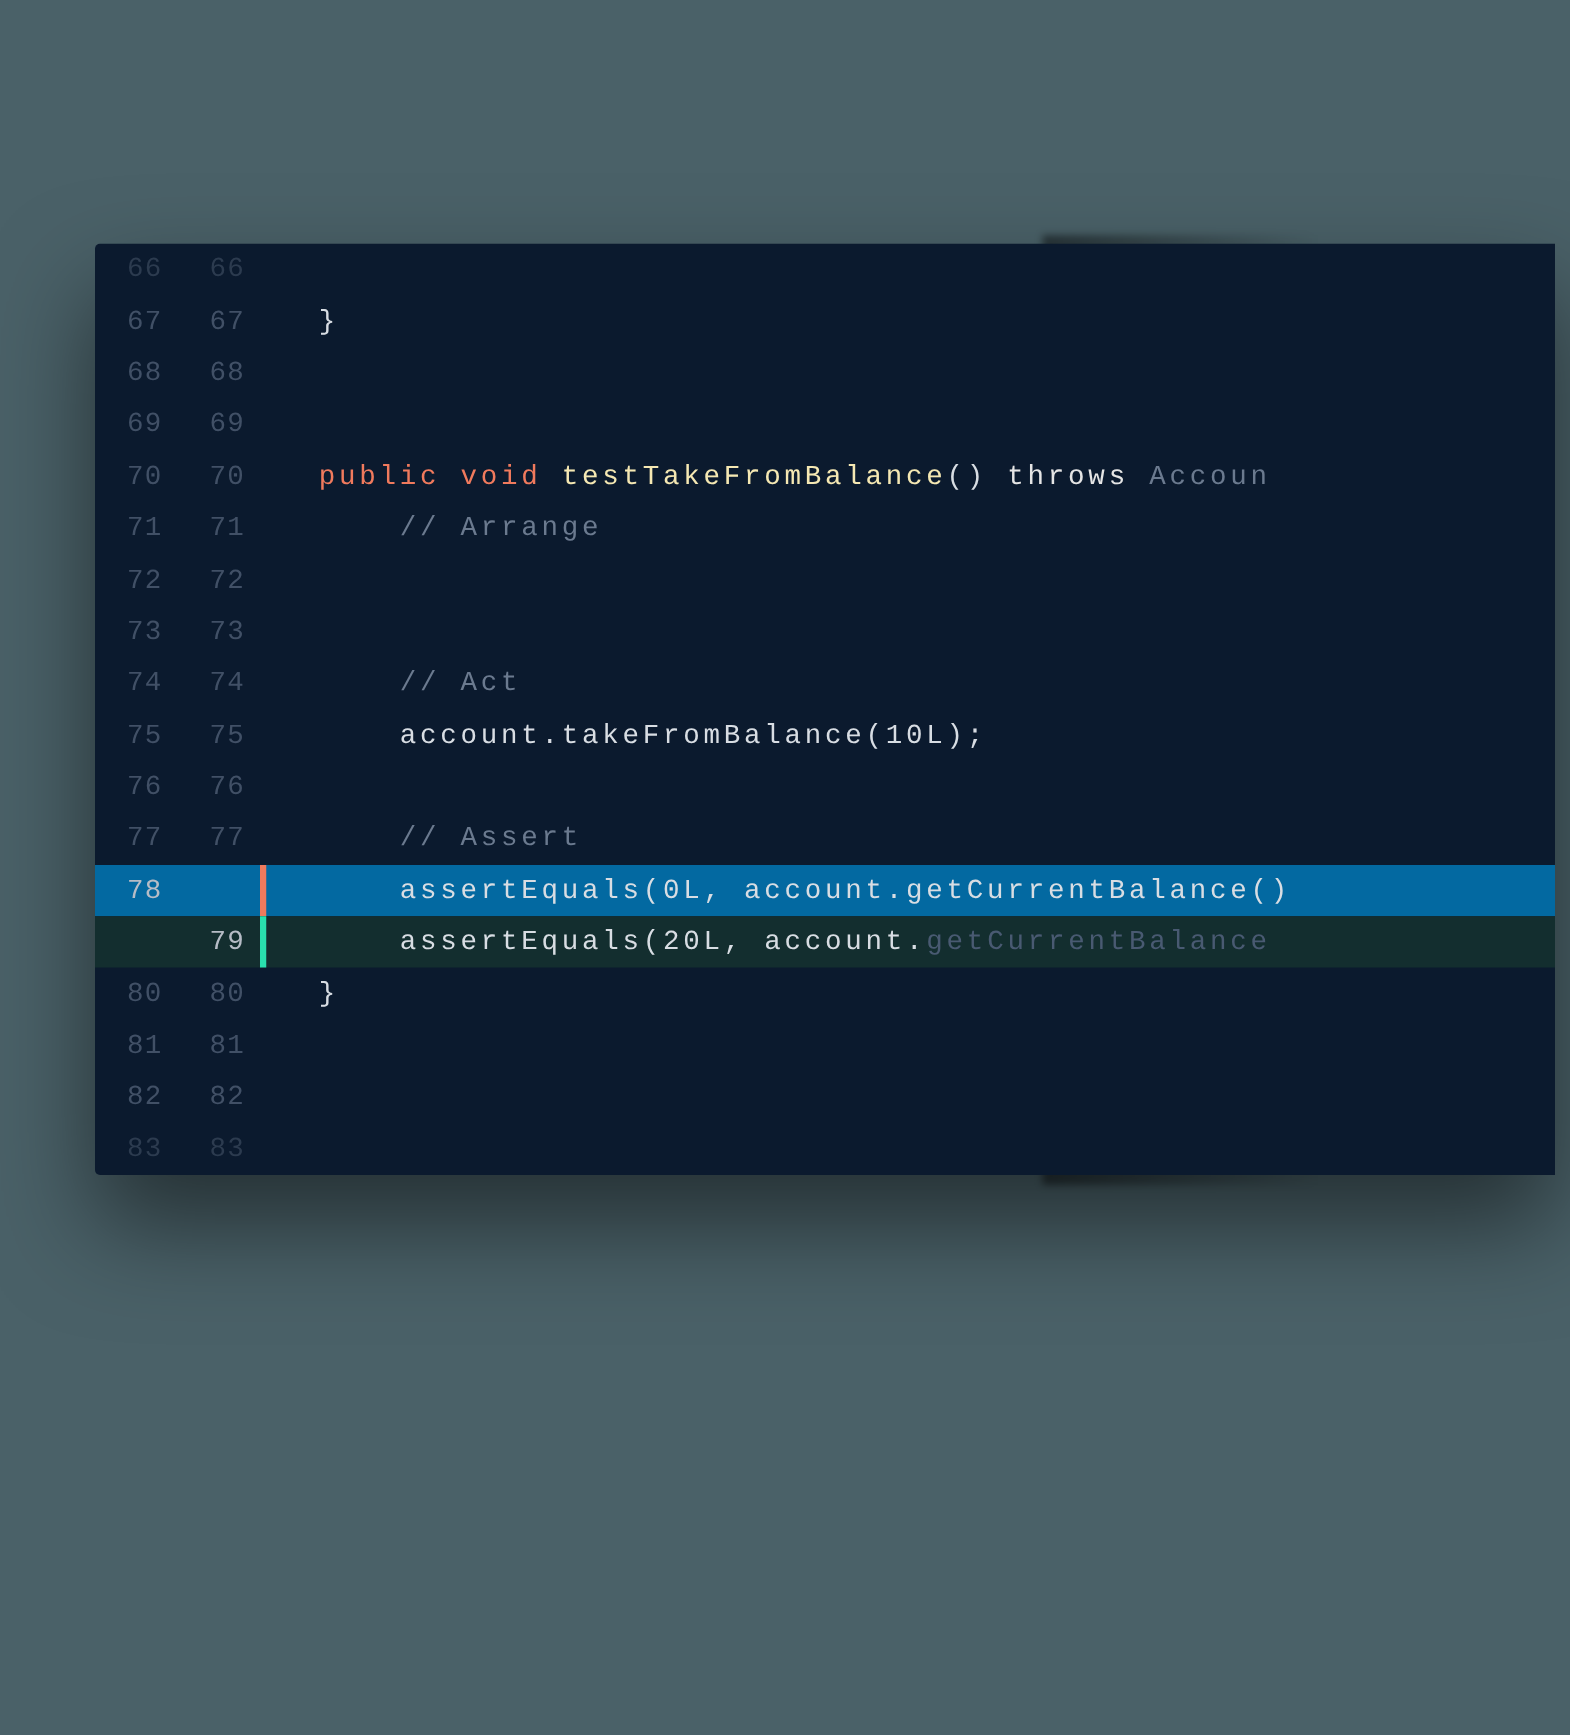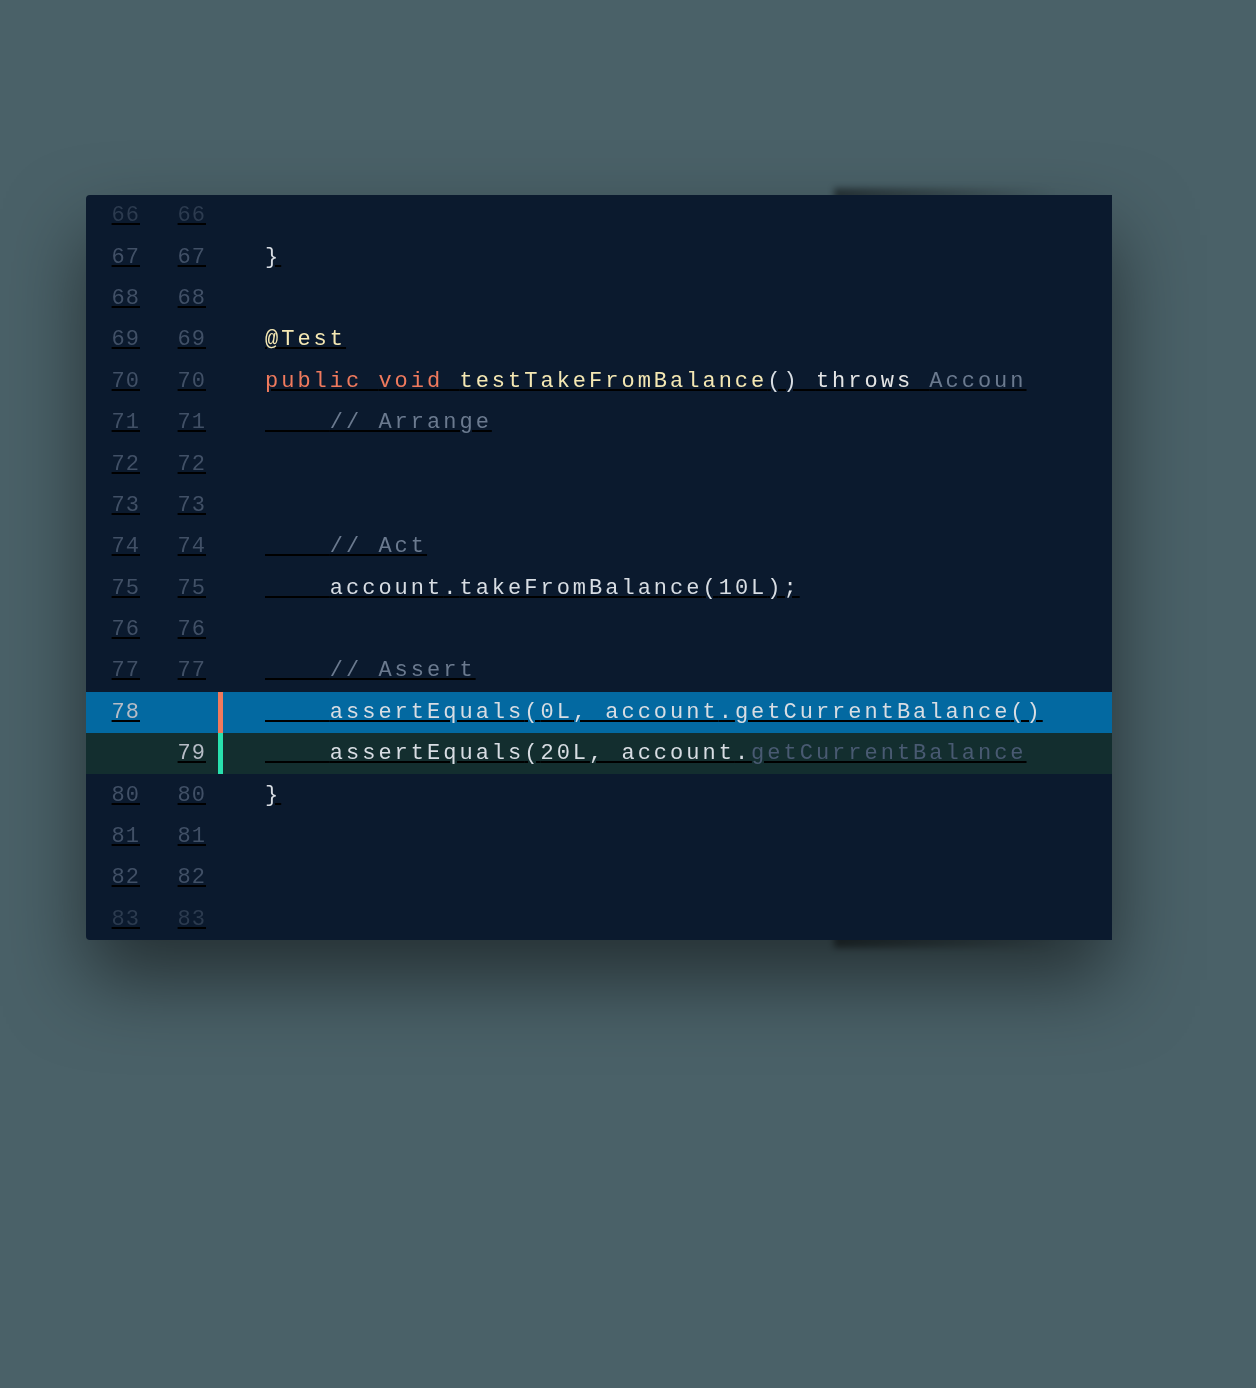--- a/index.html
+++ b/index.html
@@ -7,29 +7,28 @@
     background: #4a6168;
     font-family: 'Courier New', Consolas, monospace;
     width: 1256px;
     height: 1388px;
     overflow: hidden;
     position: relative;
   }
 
   .editor-window {
     position: absolute;
-    left: 86px;
+    left: 76px;
     top: 195px;
-    width: 1026px;
+    width: 1168px;
     height: 745px;
     background: #0b1a2e;
     border-radius: 4px 0 0 4px;
     overflow: hidden;
     box-shadow: 0 40px 80px rgba(0,0,0,0.5);
-    text-decoration: underline;
   }
 
   .editor-shadow-ext {
     position: absolute;
     left: 834px;
     top: 188px;
     width: 220px;
     height: 760px;
     background: linear-gradient(90deg, rgba(0,0,0,0.45), transparent);
     filter: blur(3px);
@@ -137,21 +136,20 @@
         </div>
         <div class="gutter-bar"></div>
         <div class="code-content"></div>
       </div>
       <div class="code-line">
         <div class="gutter">
           <div class="ln">69</div>
           <div class="ln">69</div>
         </div>
         <div class="gutter-bar"></div>
-        <div class="code-content"><span class="tok-anno">@Test</span></div>
       </div>
       <div class="code-line">
         <div class="gutter">
           <div class="ln">70</div>
           <div class="ln">70</div>
         </div>
         <div class="gutter-bar"></div>
         <div class="code-content"><span class="tok-kw">public </span><span class="tok-kw2">void </span><span class="tok-method">testTakeFromBalance</span><span class="tok-punc">() </span><span class="tok-throws">throws </span><span class="tok-exc">Accoun</span></div>
       </div>
       <div class="code-line">

